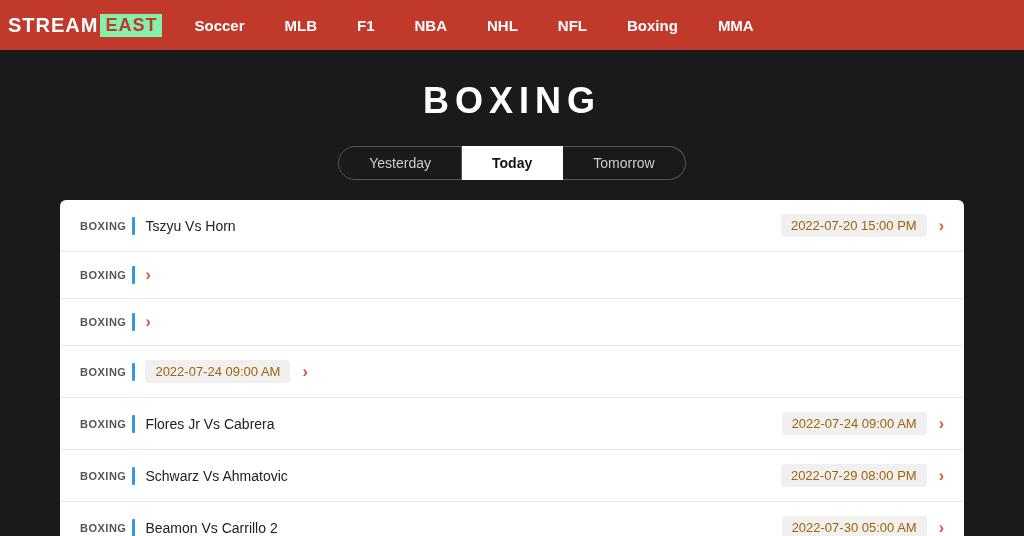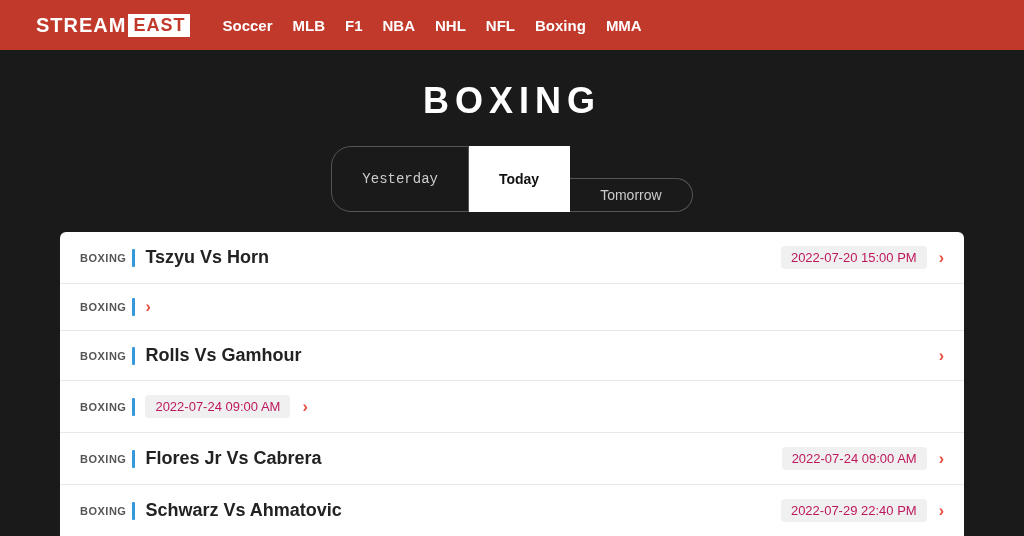--- a/index.html
+++ b/index.html
@@ -9,47 +9,47 @@
       color: #fff;
       min-height: 536px;
       width: 1024px;
     }
 
     
     header {
       background: #c0392b;
       display: flex;
       align-items: center;
-      padding: 0 36px;
+      padding: 0 8px;
       height: 50px;
     }
     .logo {
       display: flex;
       align-items: center;
       margin-right: 32px;
       flex-shrink: 0;
     }
     .logo-stream {
       font-size: 20px;
       font-weight: 900;
       color: #fff;
       letter-spacing: 1px;
     }
     .logo-east {
-      background: #ffffff;
+      background: #86efac;
       color: #c0392b;
       font-size: 18px;
       font-weight: 900;
       padding: 1px 5px;
       margin-left: 2px;
       letter-spacing: 1px;
     }
     nav {
       display: flex;
-      gap: 20px;
+      gap: 40px;
     }
     nav a {
       color: #fff;
       text-decoration: none;
       font-size: 15px;
       font-weight: 600;
       cursor: pointer;
     }
 
     
@@ -80,25 +80,23 @@
       background: transparent;
       border: 1px solid #555;
       color: #ccc;
       padding: 8px 30px;
       font-size: 14px;
       cursor: pointer;
       outline: none;
     }
     .tab-btn:first-child {
       border-radius: 20px 0 0 20px;
-      font-family: Liberation Mono, monospace;
     }
     .tab-btn:last-child {
       border-radius: 0 20px 20px 0;
-      margin-top: 32px;
     }
     .tab-btn:not(:first-child) {
       border-left: none;
     }
     .tab-btn.active {
       background: #fff;
       color: #111;
       font-weight: 600;
       border-color: #fff;
       text-align: center;
@@ -137,28 +135,28 @@
     .sport-indicator {
       width: 3px;
       height: 18px;
       margin-right: 10px;
       flex-shrink: 0;
       border-radius: 1px;
     }
 
     .match-name {
       flex: 1;
-      font-size: 18px;
-      font-weight: 700;
+      font-size: 14px;
+      font-weight: 400;
       color: #222;
     }
 
     .match-date {
       font-size: 13px;
-      color: #be185d;
+      color: #a16207;
       background: #f0f0f0;
       padding: 4px 10px;
       border-radius: 4px;
       margin-right: 12px;
       flex-shrink: 0;
     }
 
     .chevron-icon {
       color: #e74c3c;
       font-size: 16px;
@@ -205,41 +203,40 @@
       <span class="chevron-icon">›</span>
     </div>
         <div class="match-row">
       <span class="sport-label">BOXING</span>
       <span class="sport-indicator" style="background:#3498db"></span>
       <span class="chevron-icon">›</span>
     </div>
         <div class="match-row">
       <span class="sport-label">BOXING</span>
       <span class="sport-indicator" style="background:#3498db"></span>
-      <span class="match-name">Rolls Vs Gamhour</span>
       <span class="chevron-icon">›</span>
     </div>
         <div class="match-row">
       <span class="sport-label">BOXING</span>
       <span class="sport-indicator" style="background:#3498db"></span>
       <span class="match-date">2022-07-24 09:00 AM</span>
       <span class="chevron-icon">›</span>
     </div>
         <div class="match-row">
       <span class="sport-label">BOXING</span>
       <span class="sport-indicator" style="background:#3498db"></span>
       <span class="match-name">Flores Jr Vs Cabrera</span>
       <span class="match-date">2022-07-24 09:00 AM</span>
       <span class="chevron-icon">›</span>
     </div>
         <div class="match-row">
       <span class="sport-label">BOXING</span>
       <span class="sport-indicator" style="background:#3498db"></span>
       <span class="match-name">Schwarz Vs Ahmatovic</span>
-      <span class="match-date">2022-07-29 22:40 PM</span>
+      <span class="match-date">2022-07-29 08:00 PM</span>
       <span class="chevron-icon">›</span>
     </div>
         <div class="match-row">
       <span class="sport-label">BOXING</span>
       <span class="sport-indicator" style="background:#3498db"></span>
       <span class="match-name">Beamon Vs Carrillo 2</span>
       <span class="match-date">2022-07-30 05:00 AM</span>
       <span class="chevron-icon">›</span>
     </div>
       </div>

